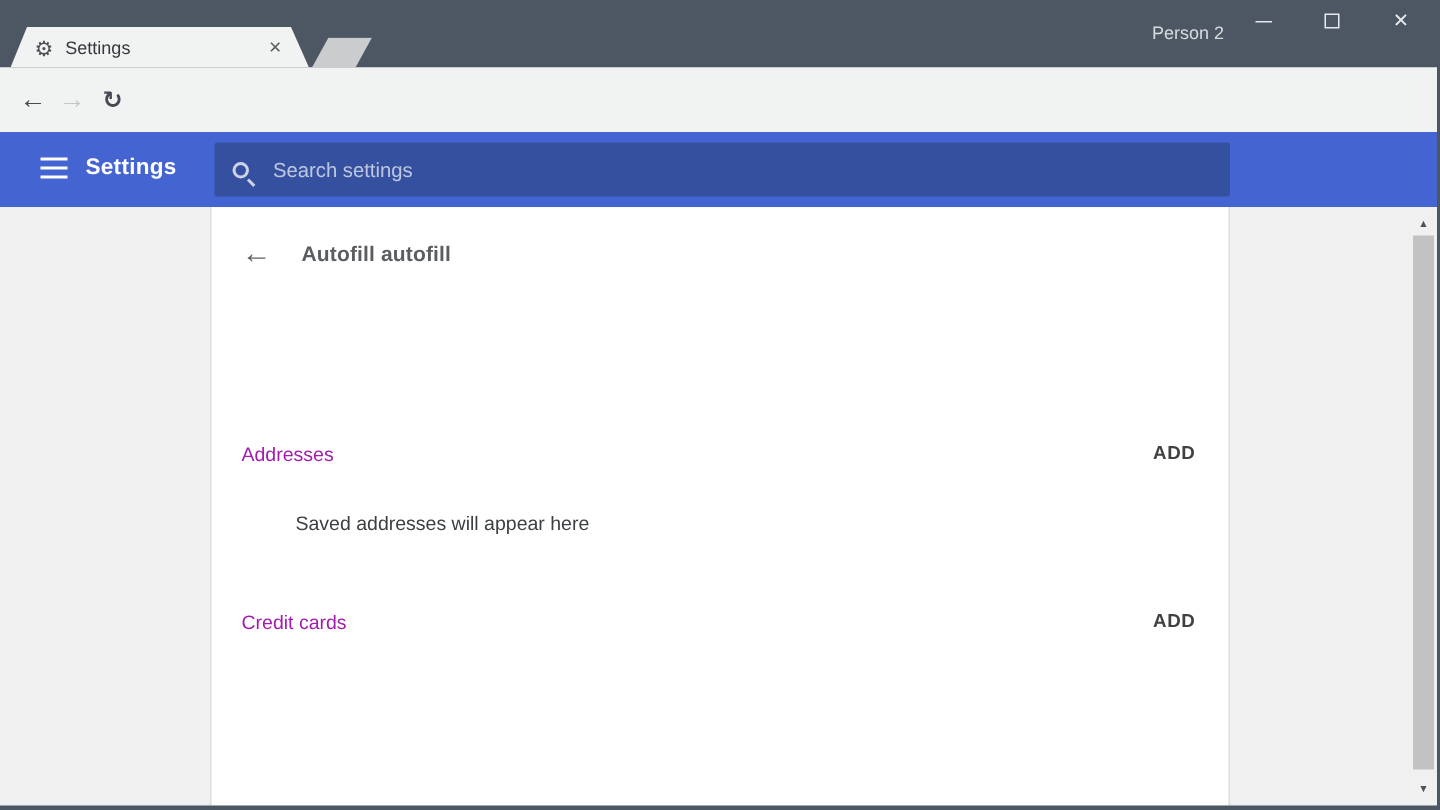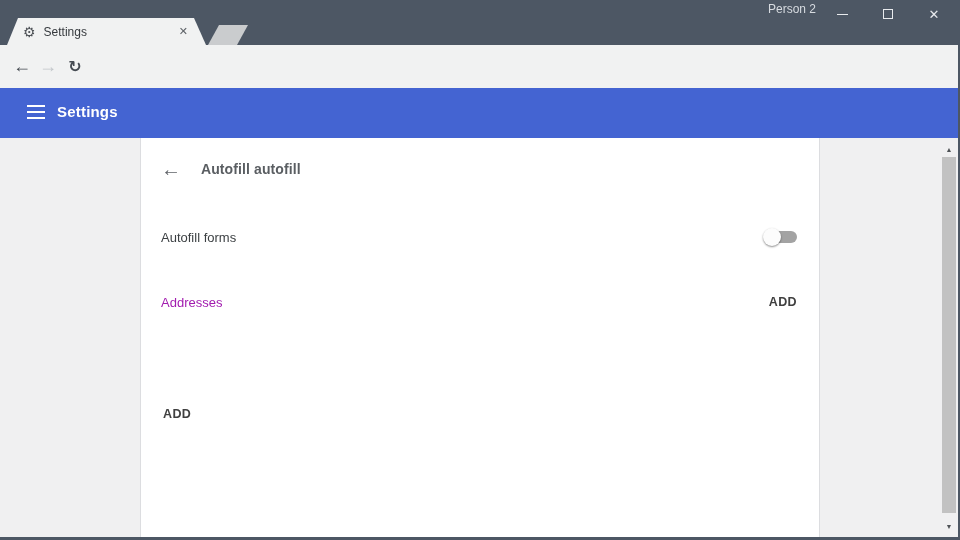--- a/index.html
+++ b/index.html
@@ -1,21 +1,21 @@
 <!DOCTYPE html>
 <html><head>
 <meta charset="utf-8">
 <style>
   * { margin:0; padding:0; box-sizing:border-box; }
   html,body { width:960px; height:540px; overflow:hidden; }
   body { font-family:"Liberation Sans","DejaVu Sans",sans-serif; position:relative; background:#f0f0f1; }
 
   
   .titlebar { position:absolute; left:0; top:0; width:960px; height:45px; background:#4d5764; }
-  .profile-label { position:absolute; left:768px; top:2px; font-size:12px; color:#d7dbe0; }
+  .profile-label { position:absolute; left:768px; top:15px; font-size:12px; color:#d7dbe0; }
   .win-btn { position:absolute; top:0; width:40px; height:28px; display:flex; align-items:center; justify-content:center; color:#e8eaed; font-size:13px; cursor:default; }
   .btn-min { left:822px; } .btn-max { left:868px; } .btn-close { left:914px; }
   .max-box { width:10px; height:10px; border:1px solid #e8eaed; display:inline-block; }
   .min-bar { width:11px; height:1px; background:#e8eaed; display:inline-block; }
 
   .tab { position:absolute; left:7px; top:18px; width:199px; height:27px; background:#f1f2f2;
          clip-path:polygon(11px 0, calc(100% - 12px) 0, 100% 100%, 0 100%);
          display:flex; align-items:center; padding:0 14px 0 16px; }
   .tab-gear { font-size:14px; color:#4d5156; margin-right:8px; line-height:1; }
   .tab-title { font-size:12px; color:#35393d; flex:1; }
@@ -153,44 +153,45 @@
   <div class="menu-dots">⋮</div>
 </div>
 
 <div class="appbar">
   <div class="hamburger">
     <div></div>
     <div></div>
     <div></div>
   </div>
   <span class="appbar-title">Settings</span>
+  <div class="searchbox">
+    <span class="mag"></span>
+    <span class="search-ph">Search settings</span>
+  </div>
 </div>
 
 <div class="content-bg"></div>
 
 <div class="card">
   <div class="row row-title">
     <span class="back-arrow">←</span>
     <span class="page-title">Autofill autofill</span>
   </div>
 
-  <div class="row row-autofill">
-    <span class="row-label">Autofill forms</span>
-    <span class="toggle">
-      <span class="toggle-track"></span>
-      <span class="toggle-knob"></span>
-    </span>
-  </div>
 
   <div class="row row-sec0">
     <span class="sec-heading">Addresses</span>
     <span class="add-btn">ADD</span>
   </div>
+  <div class="row row-empty0">
+    <span class="empty-text">Saved addresses will appear here</span>
+  </div>
 
   <div class="row row-sec1">
+    <span class="sec-heading">Credit cards</span>
     <span class="add-btn">ADD</span>
   </div>
 </div>
 
 <div class="scrollbar">
   <div class="scroll-arrow arrow-up">▲</div>
   <div class="scroll-thumb"></div>
   <div class="scroll-arrow arrow-down">▼</div>
 </div>
 

